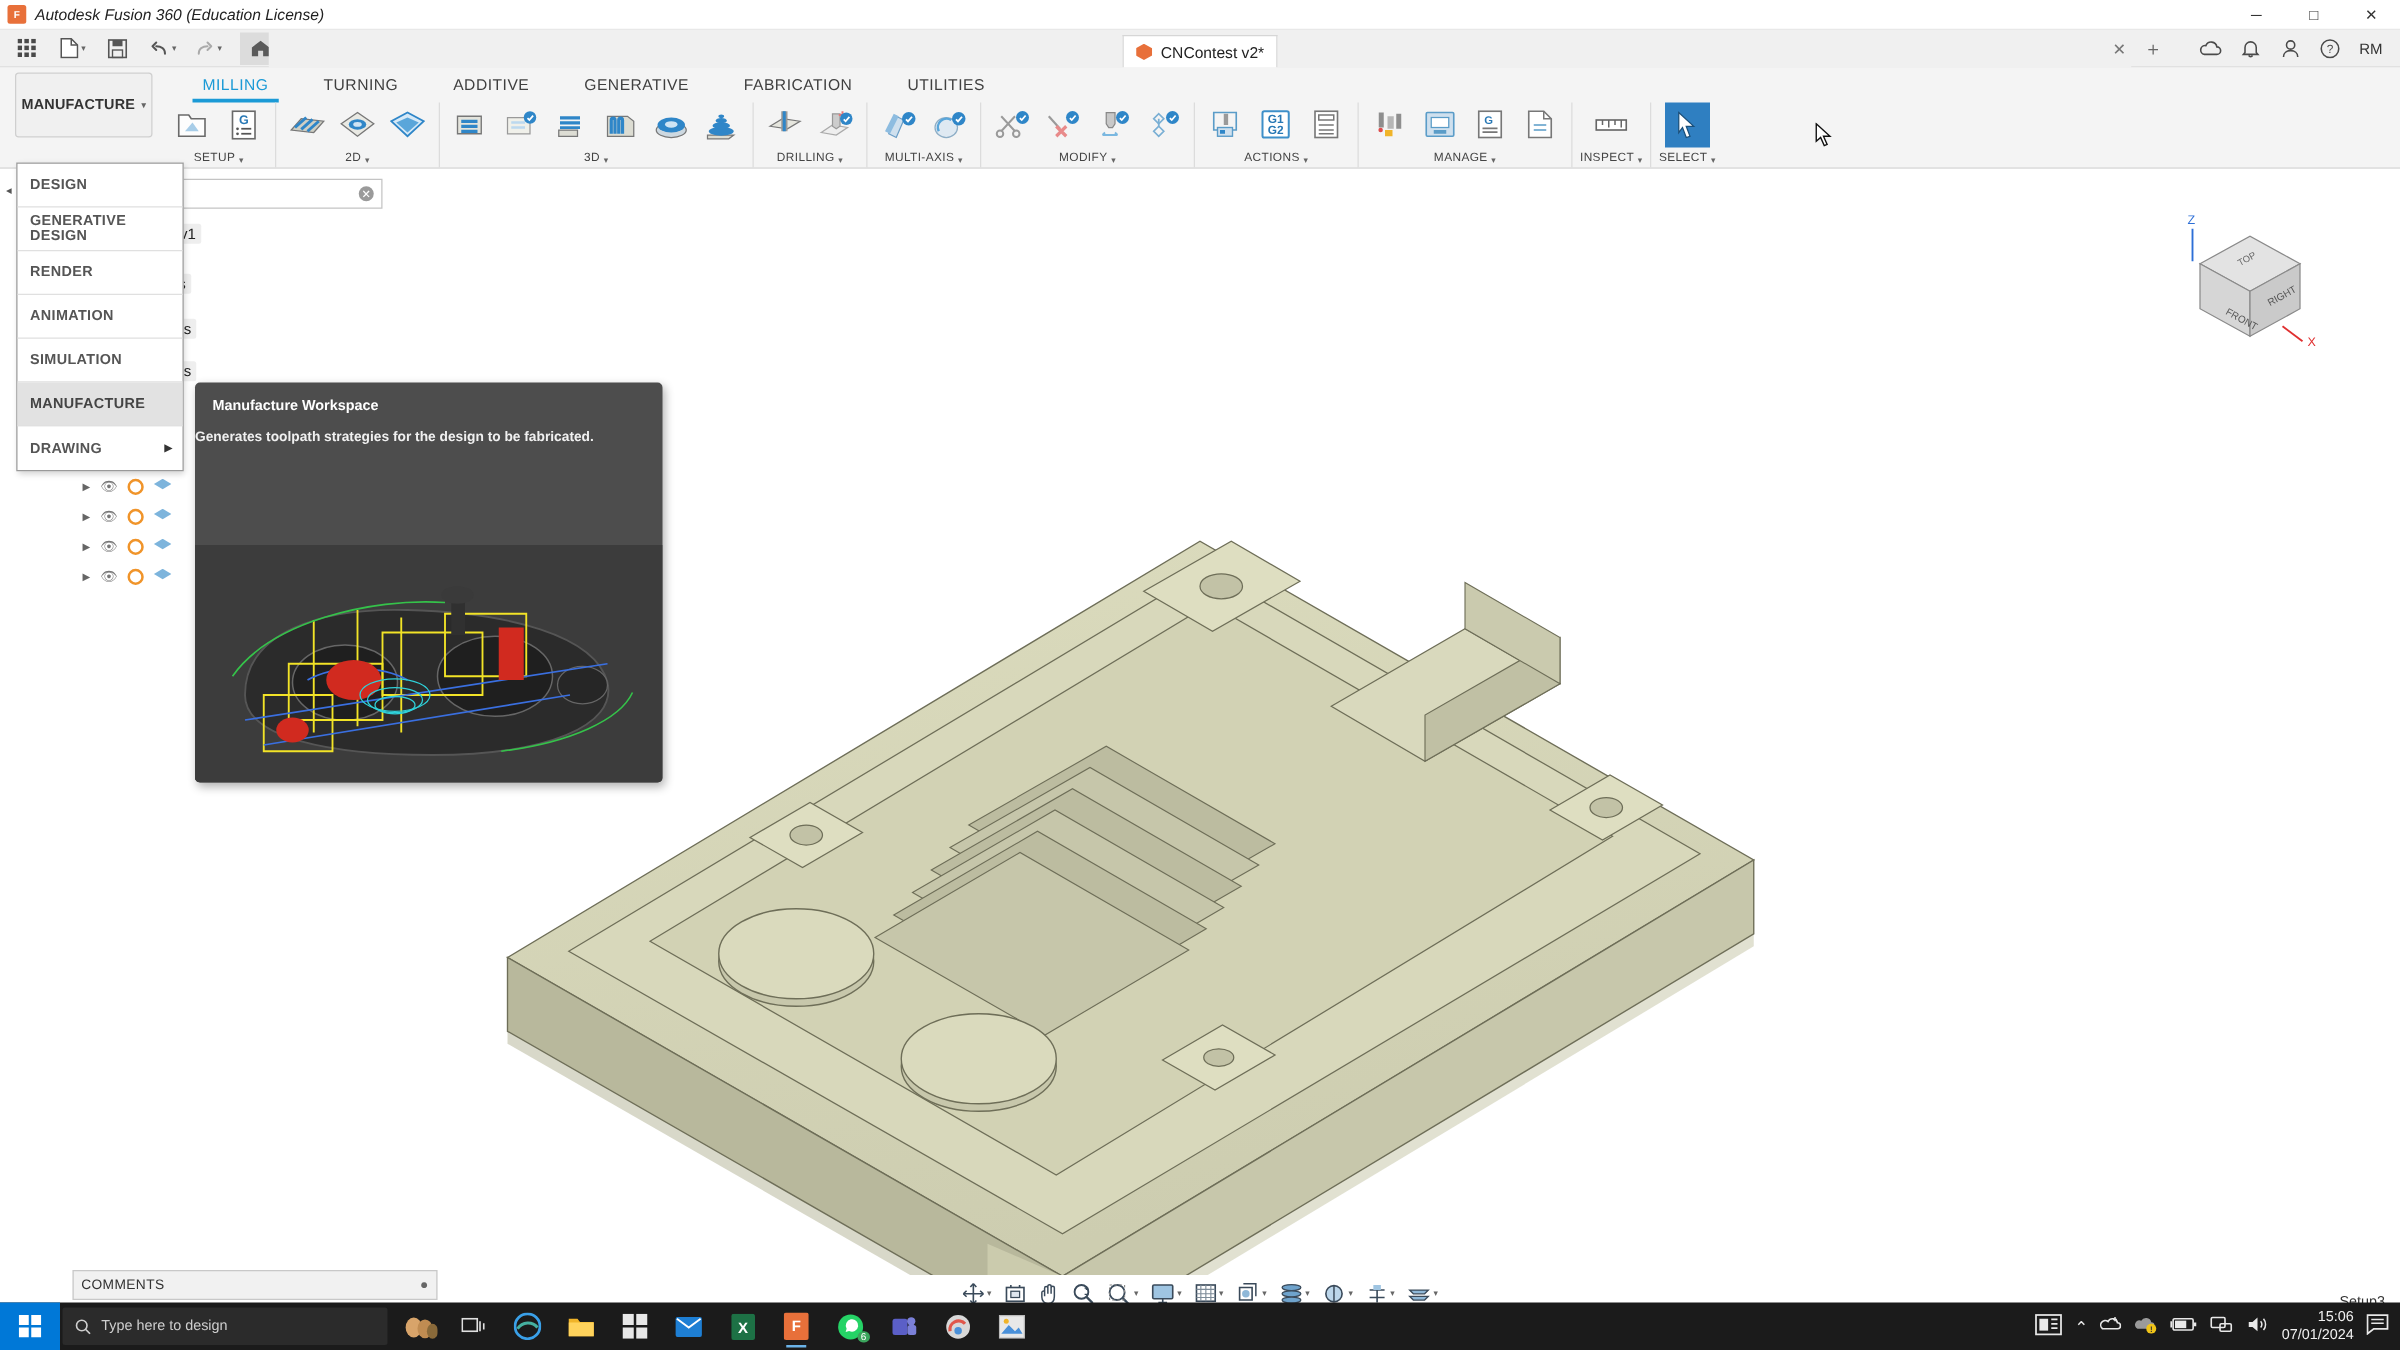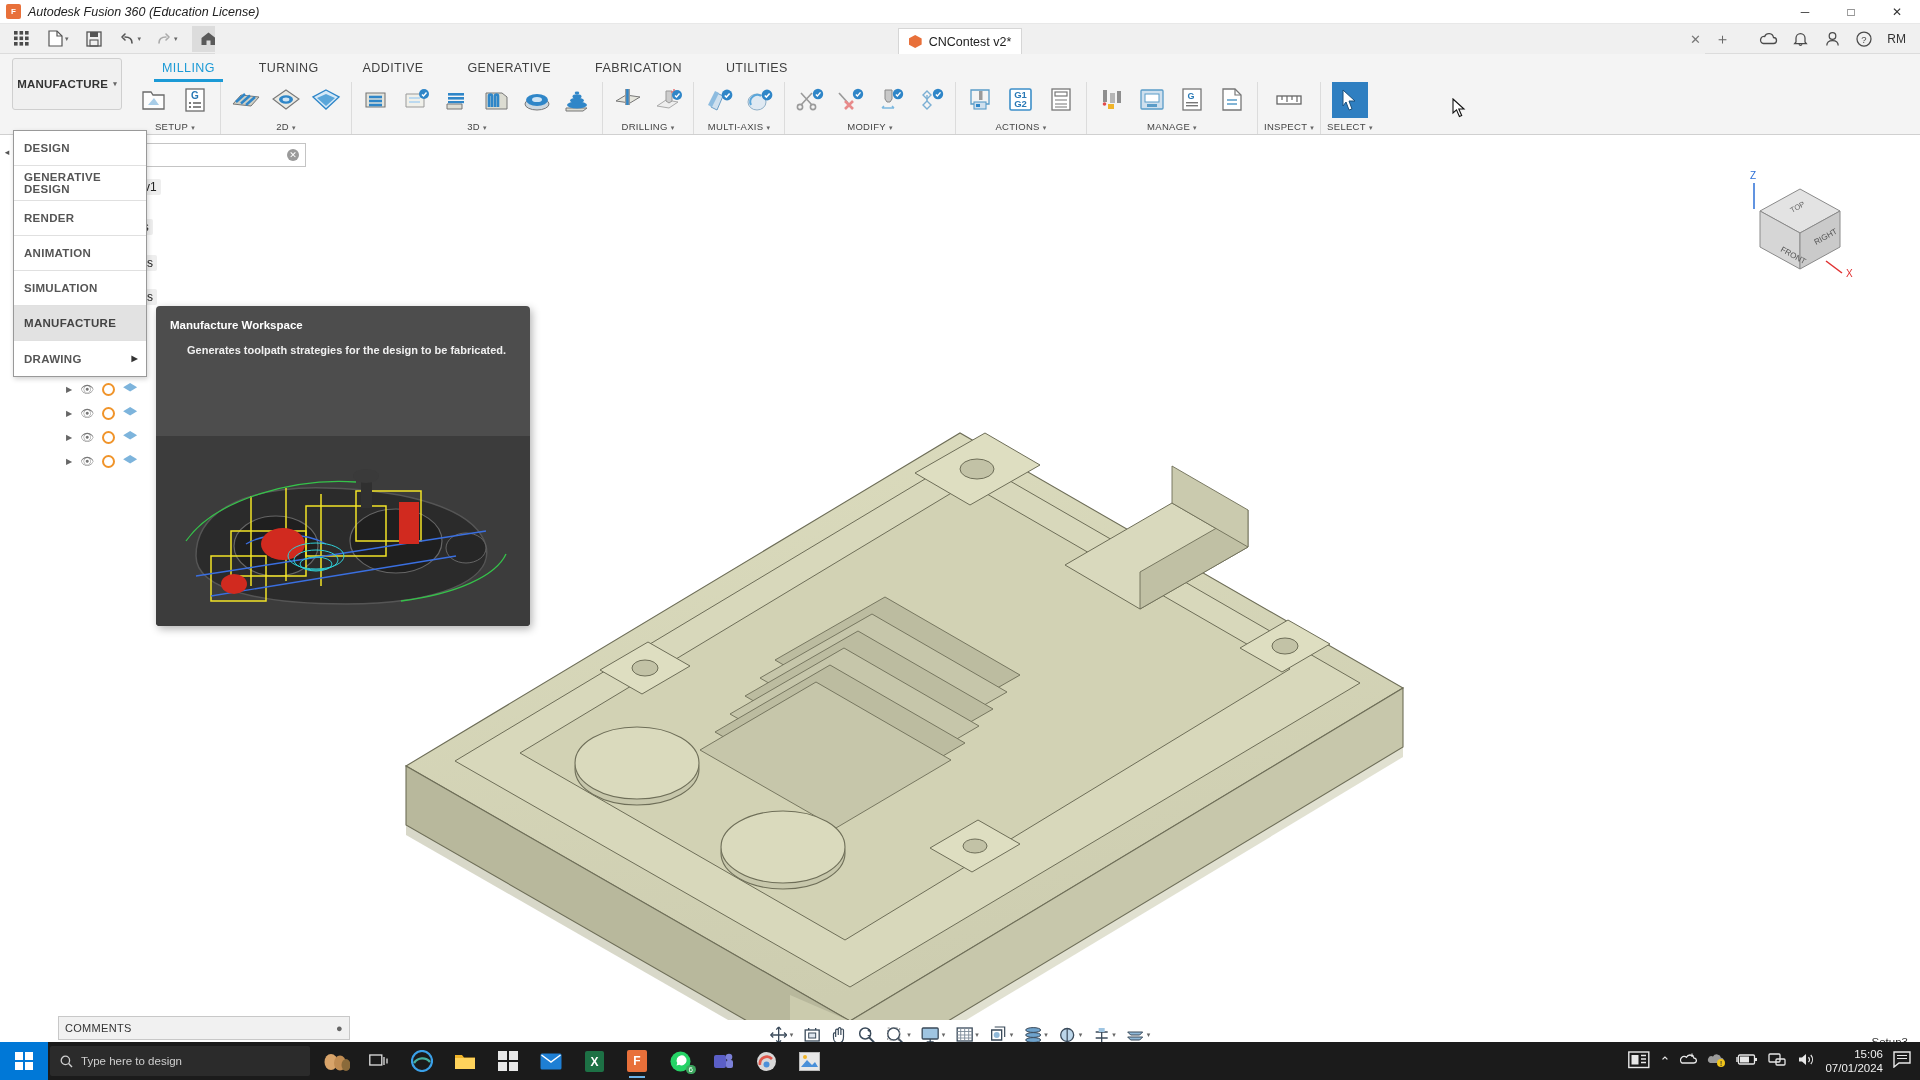--- a/index.html
+++ b/index.html
@@ -121,21 +121,21 @@
 
   
   .tooltip {
     position: absolute; left: 156px; top: 306px; width: 374px; height: 320px;
     background: #4d4d4d; border-radius: 4px; z-index: 70; overflow: hidden;
     box-shadow: 2px 3px 8px rgba(0,0,0,.3);
   }
   .tt-title { color: #fff; font-size: 11.5px; font-weight: bold;
     padding: 13px 0 0 14px; }
   .tt-body { color: #f0f0f0; font-size: 11px; font-weight: bold;
-    padding: 13px 14px 10px 31px; }
+    padding: 13px 14px 10px 0; }
   .tt-img { position: absolute; left: 0; right: 0; bottom: 0; height: 190px;
     background: #3c3c3c; }
 
   
   .browser {
     position: absolute; left: 0; top: 135px; width: 165px; height: 150px;
     z-index: 10;
   }
   .br-handle {
     position: absolute; left: 2px; top: 10px; width: 10px; height: 14px;

